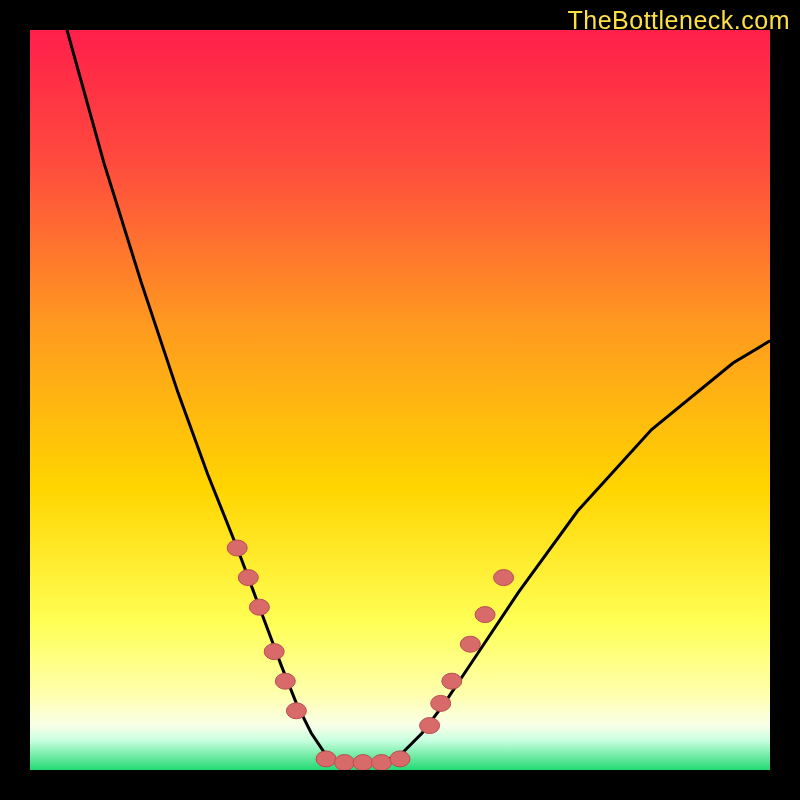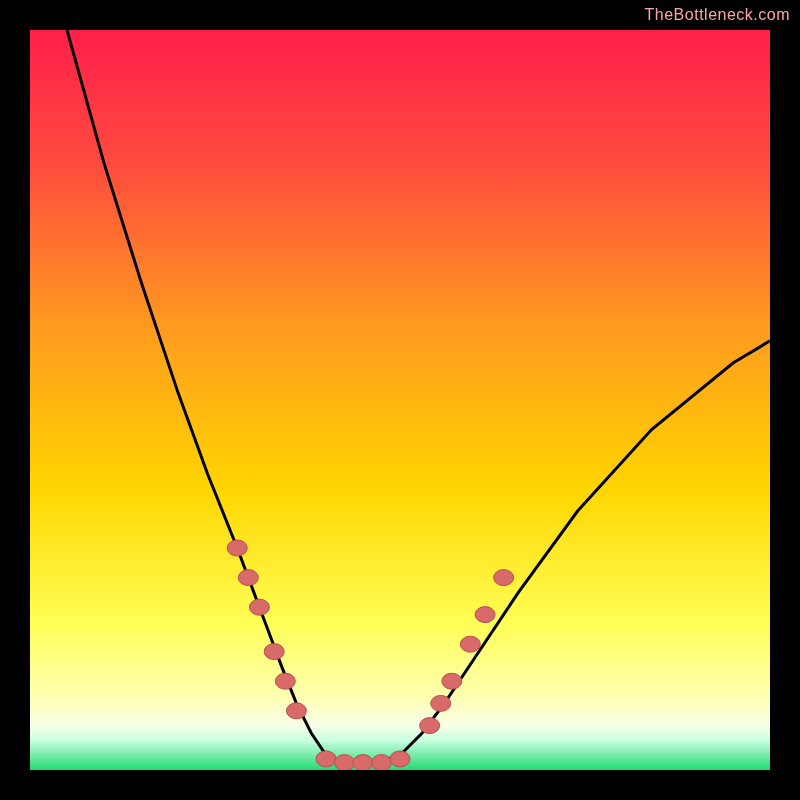--- a/index.html
+++ b/index.html
@@ -23,22 +23,22 @@
     left: 0;
     top: 0;
     width: 740px;
     height: 740px;
   }
   .watermark {
     position: absolute;
     top: 6px;
     right: 10px;
     font-family: Arial, Helvetica, sans-serif;
-    font-size: 16px;
-    color: #fca5a5;
+    font-size: 25px;
+    color: #fde047;
     letter-spacing: 0.5px;
     user-select: none;
     text-align: center;
   }
   svg {
     display: block;
   }
 </style>
 </head>
 <body>

